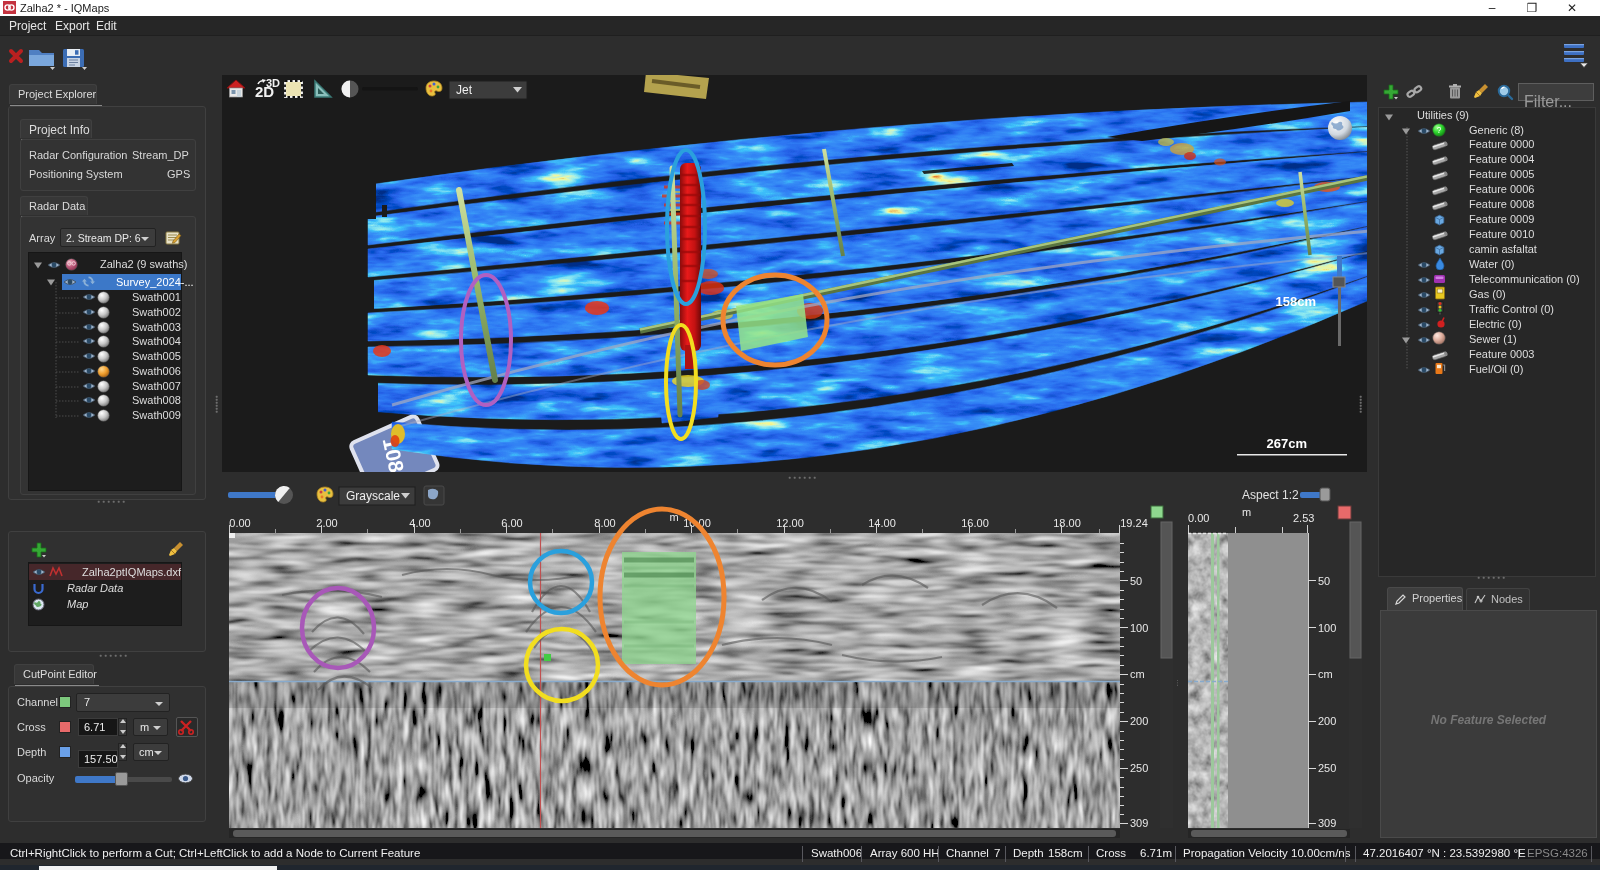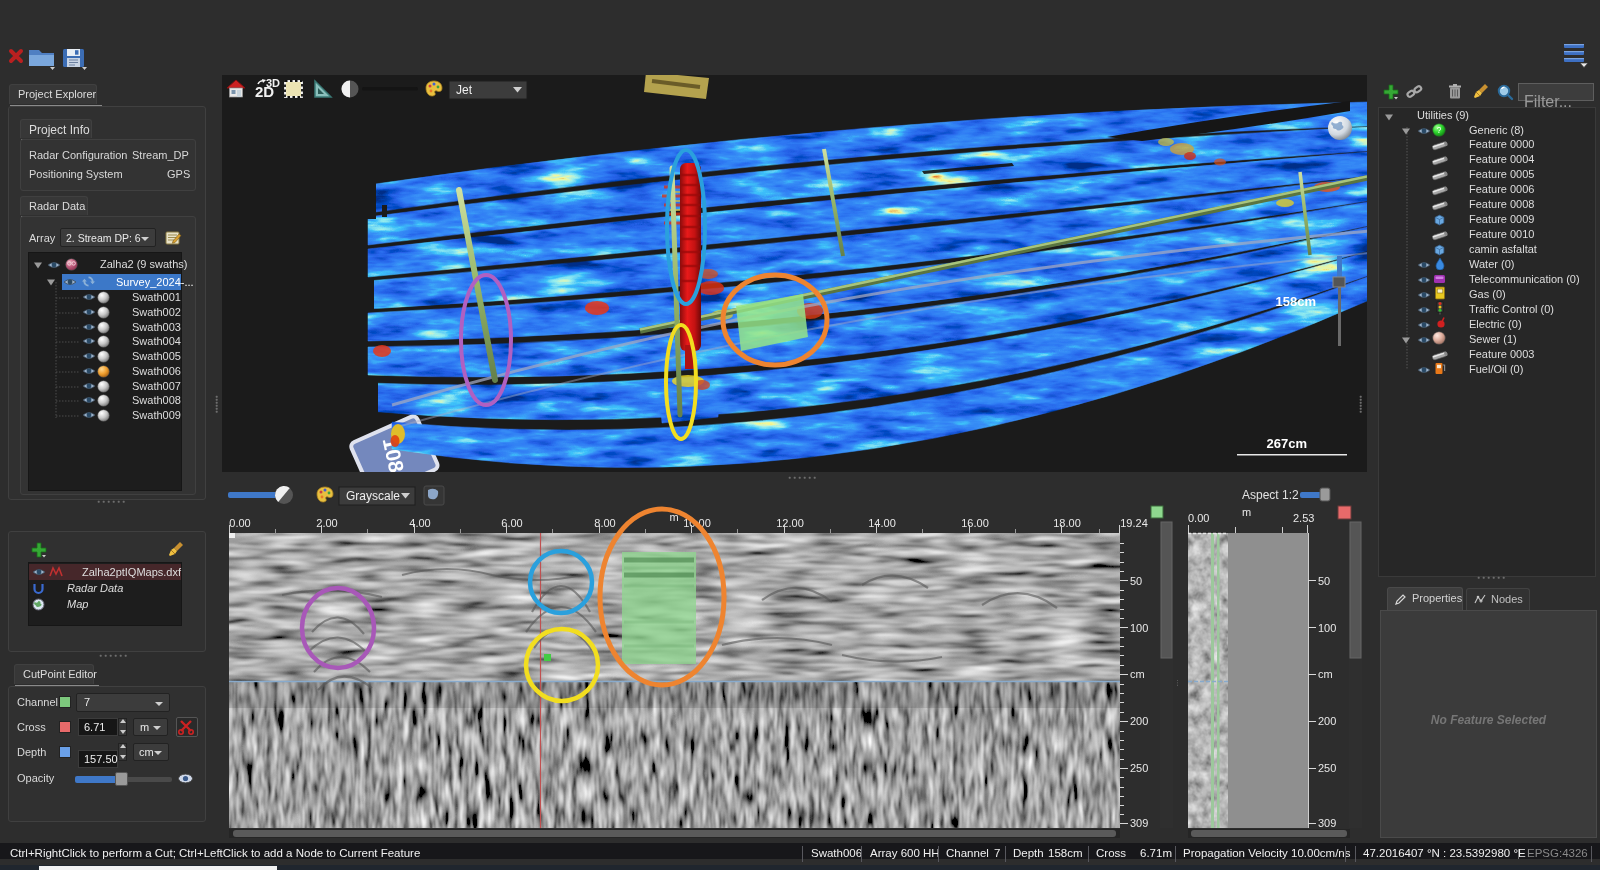--- a/index.html
+++ b/index.html
@@ -89,20 +89,34 @@
           <ellipse cx="14.2" cy="5.3" rx="1.5" ry="2.2" fill="#888"></ellipse>
         </g>
       </symbol>
     <symbol id="icube" viewBox="0 0 12 12">
         <path d="M2 4 L6 2 L10 4 L10 9 L6 11 L2 9 z" fill="#6aa8e0" stroke="#3a6a9a" stroke-width="0.7"></path>
         <path d="M2 4 L6 6 L10 4 M6 6 L6 11" fill="none" stroke="#3a6a9a" stroke-width="0.7"></path>
       </symbol>
   </defs>
 </svg>
 <div id="app">
+  <div class="abs" id="titlebar">
+    <svg id="appicon" style="position:absolute; left:3px; top:1px;" width="13" height="13" viewBox="0 0 13 13">
+        <rect width="13" height="13" fill="#c4323f"></rect>
+        <circle cx="4.6" cy="6.5" r="2.6" fill="none" stroke="#fff" stroke-width="1.4"></circle>
+        <circle cx="8.4" cy="6.5" r="2.6" fill="none" stroke="#fff" stroke-width="1.4"></circle>
+      </svg>
+    <span class="title">Zalha2 * - IQMaps</span>
+    <div id="winbtns"><span>–</span><span>❐</span><span>✕</span></div>
+  </div>
+  <div class="abs" id="menubar">
+      <span style="position:absolute;left:9px;top:3px;">Project</span>
+      <span style="position:absolute;left:55px;top:3px;">Export</span>
+      <span style="position:absolute;left:96px;top:3px;">Edit</span>
+    </div>
 
   <div class="abs" id="leftpanel" style="left:0; top:76px; width:210px; height:767px;"></div>
 
   <svg class="abs" style="left:6px; top:42px;" width="100" height="30" viewBox="0 0 100 30">
     <g stroke="#b92020" stroke-width="4" stroke-linecap="round">
         <path d="M5 9 L15 19 M15 9 L5 19"></path>
       </g>
     <g>
         <path d="M23 8 h10 l3 3 h12 v13 h-25 z" fill="#4f7fc2"></path>
         <path d="M23 13 h25 v11 h-25 z" fill="#7aa7dc"></path>

